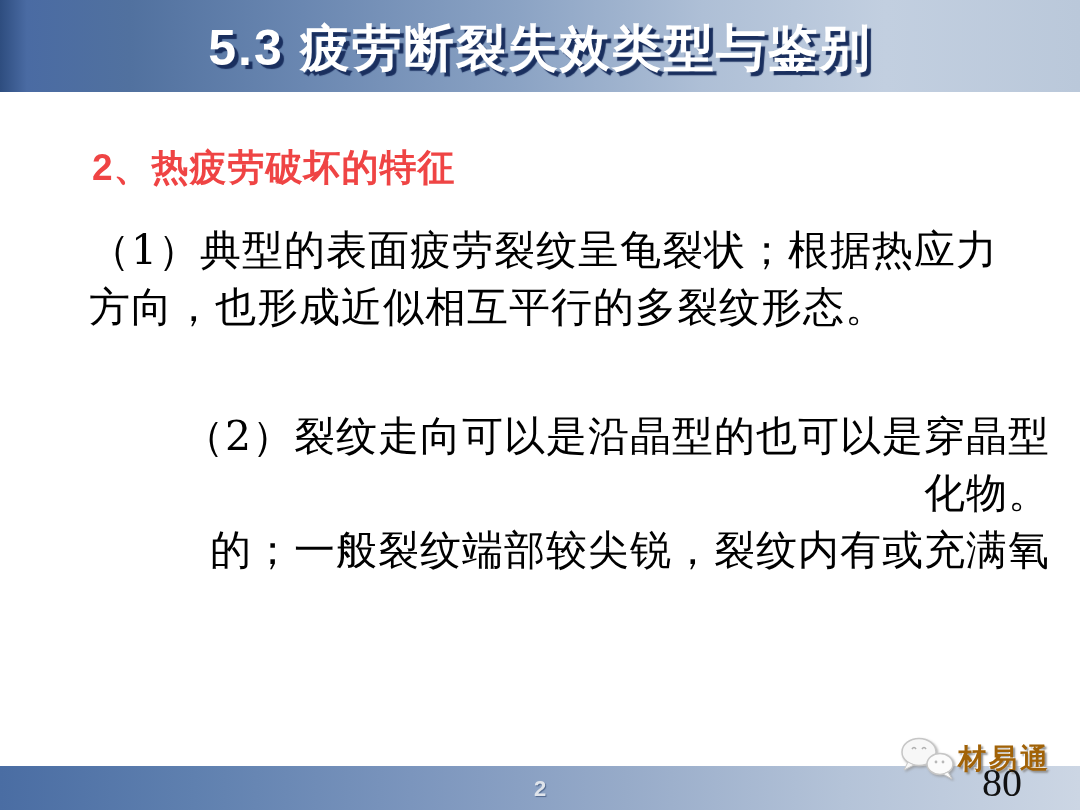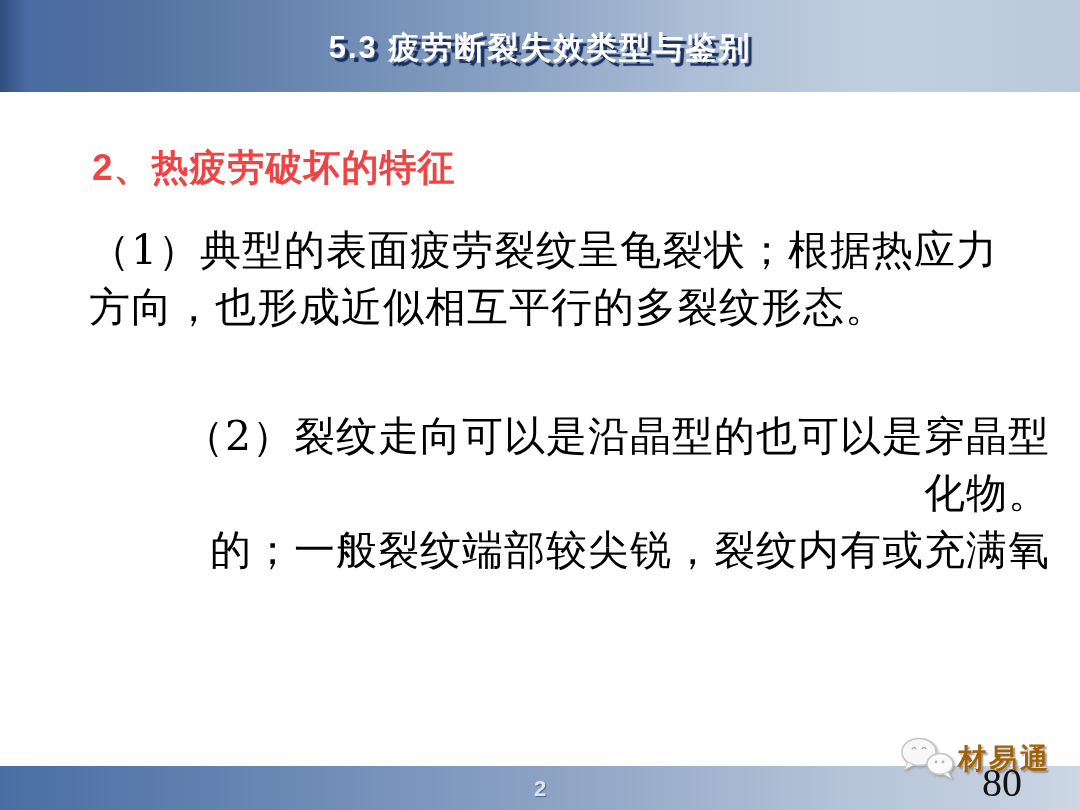--- a/index.html
+++ b/index.html
@@ -26,21 +26,21 @@
       #2e4d7f 0%, #4a6ba3 2.5%, #51719f 12%, #6a87b1 28%,
       #8ba3c4 48%, #aebfd6 65%, #c2cfe0 82%, #bac8da 100%);
   }
   .header-title {
     position: absolute;
     top: 0; left: 0;
     width: 100%;
     height: 92px;
     line-height: 96px;
     text-align: center;
-    font-size: 31px;
+    font-size: 50px;
     font-weight: bold;
     letter-spacing: 2px;
     color: #ffffff;
     text-shadow: 4px 4px 1px #1a2f5e;
     white-space: nowrap;
   }
 
   
   .subtitle {
     position: absolute;

